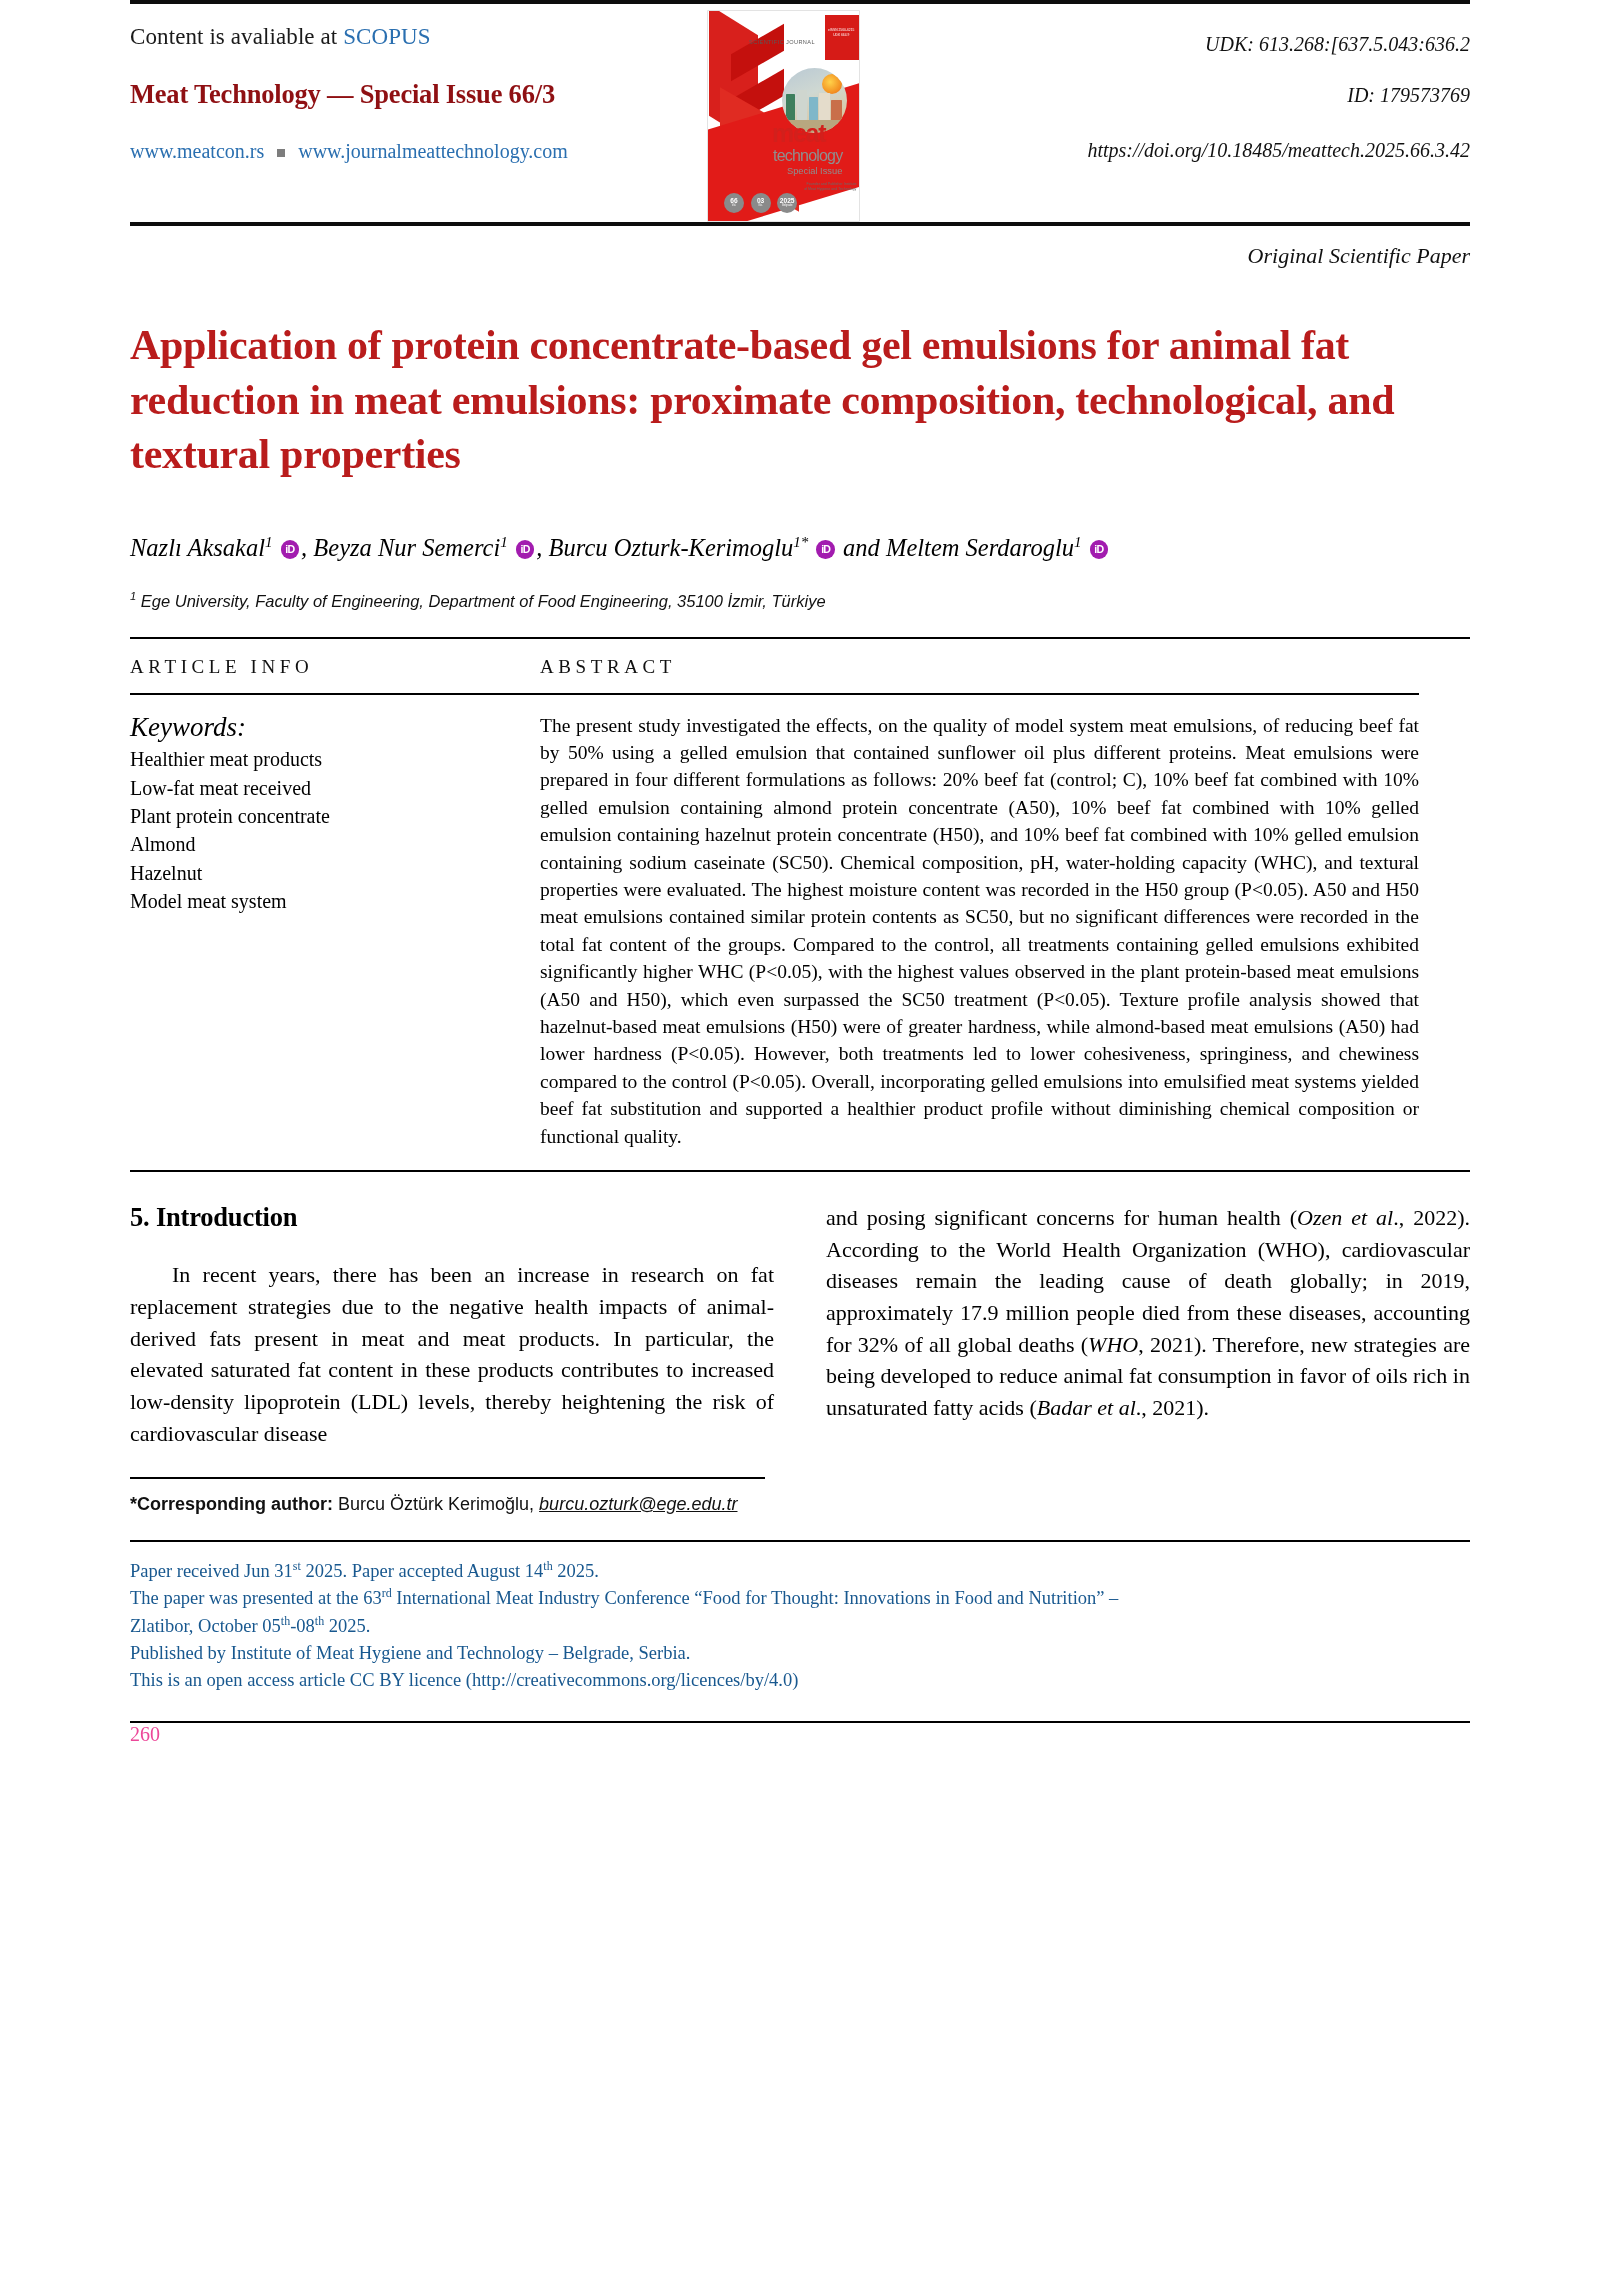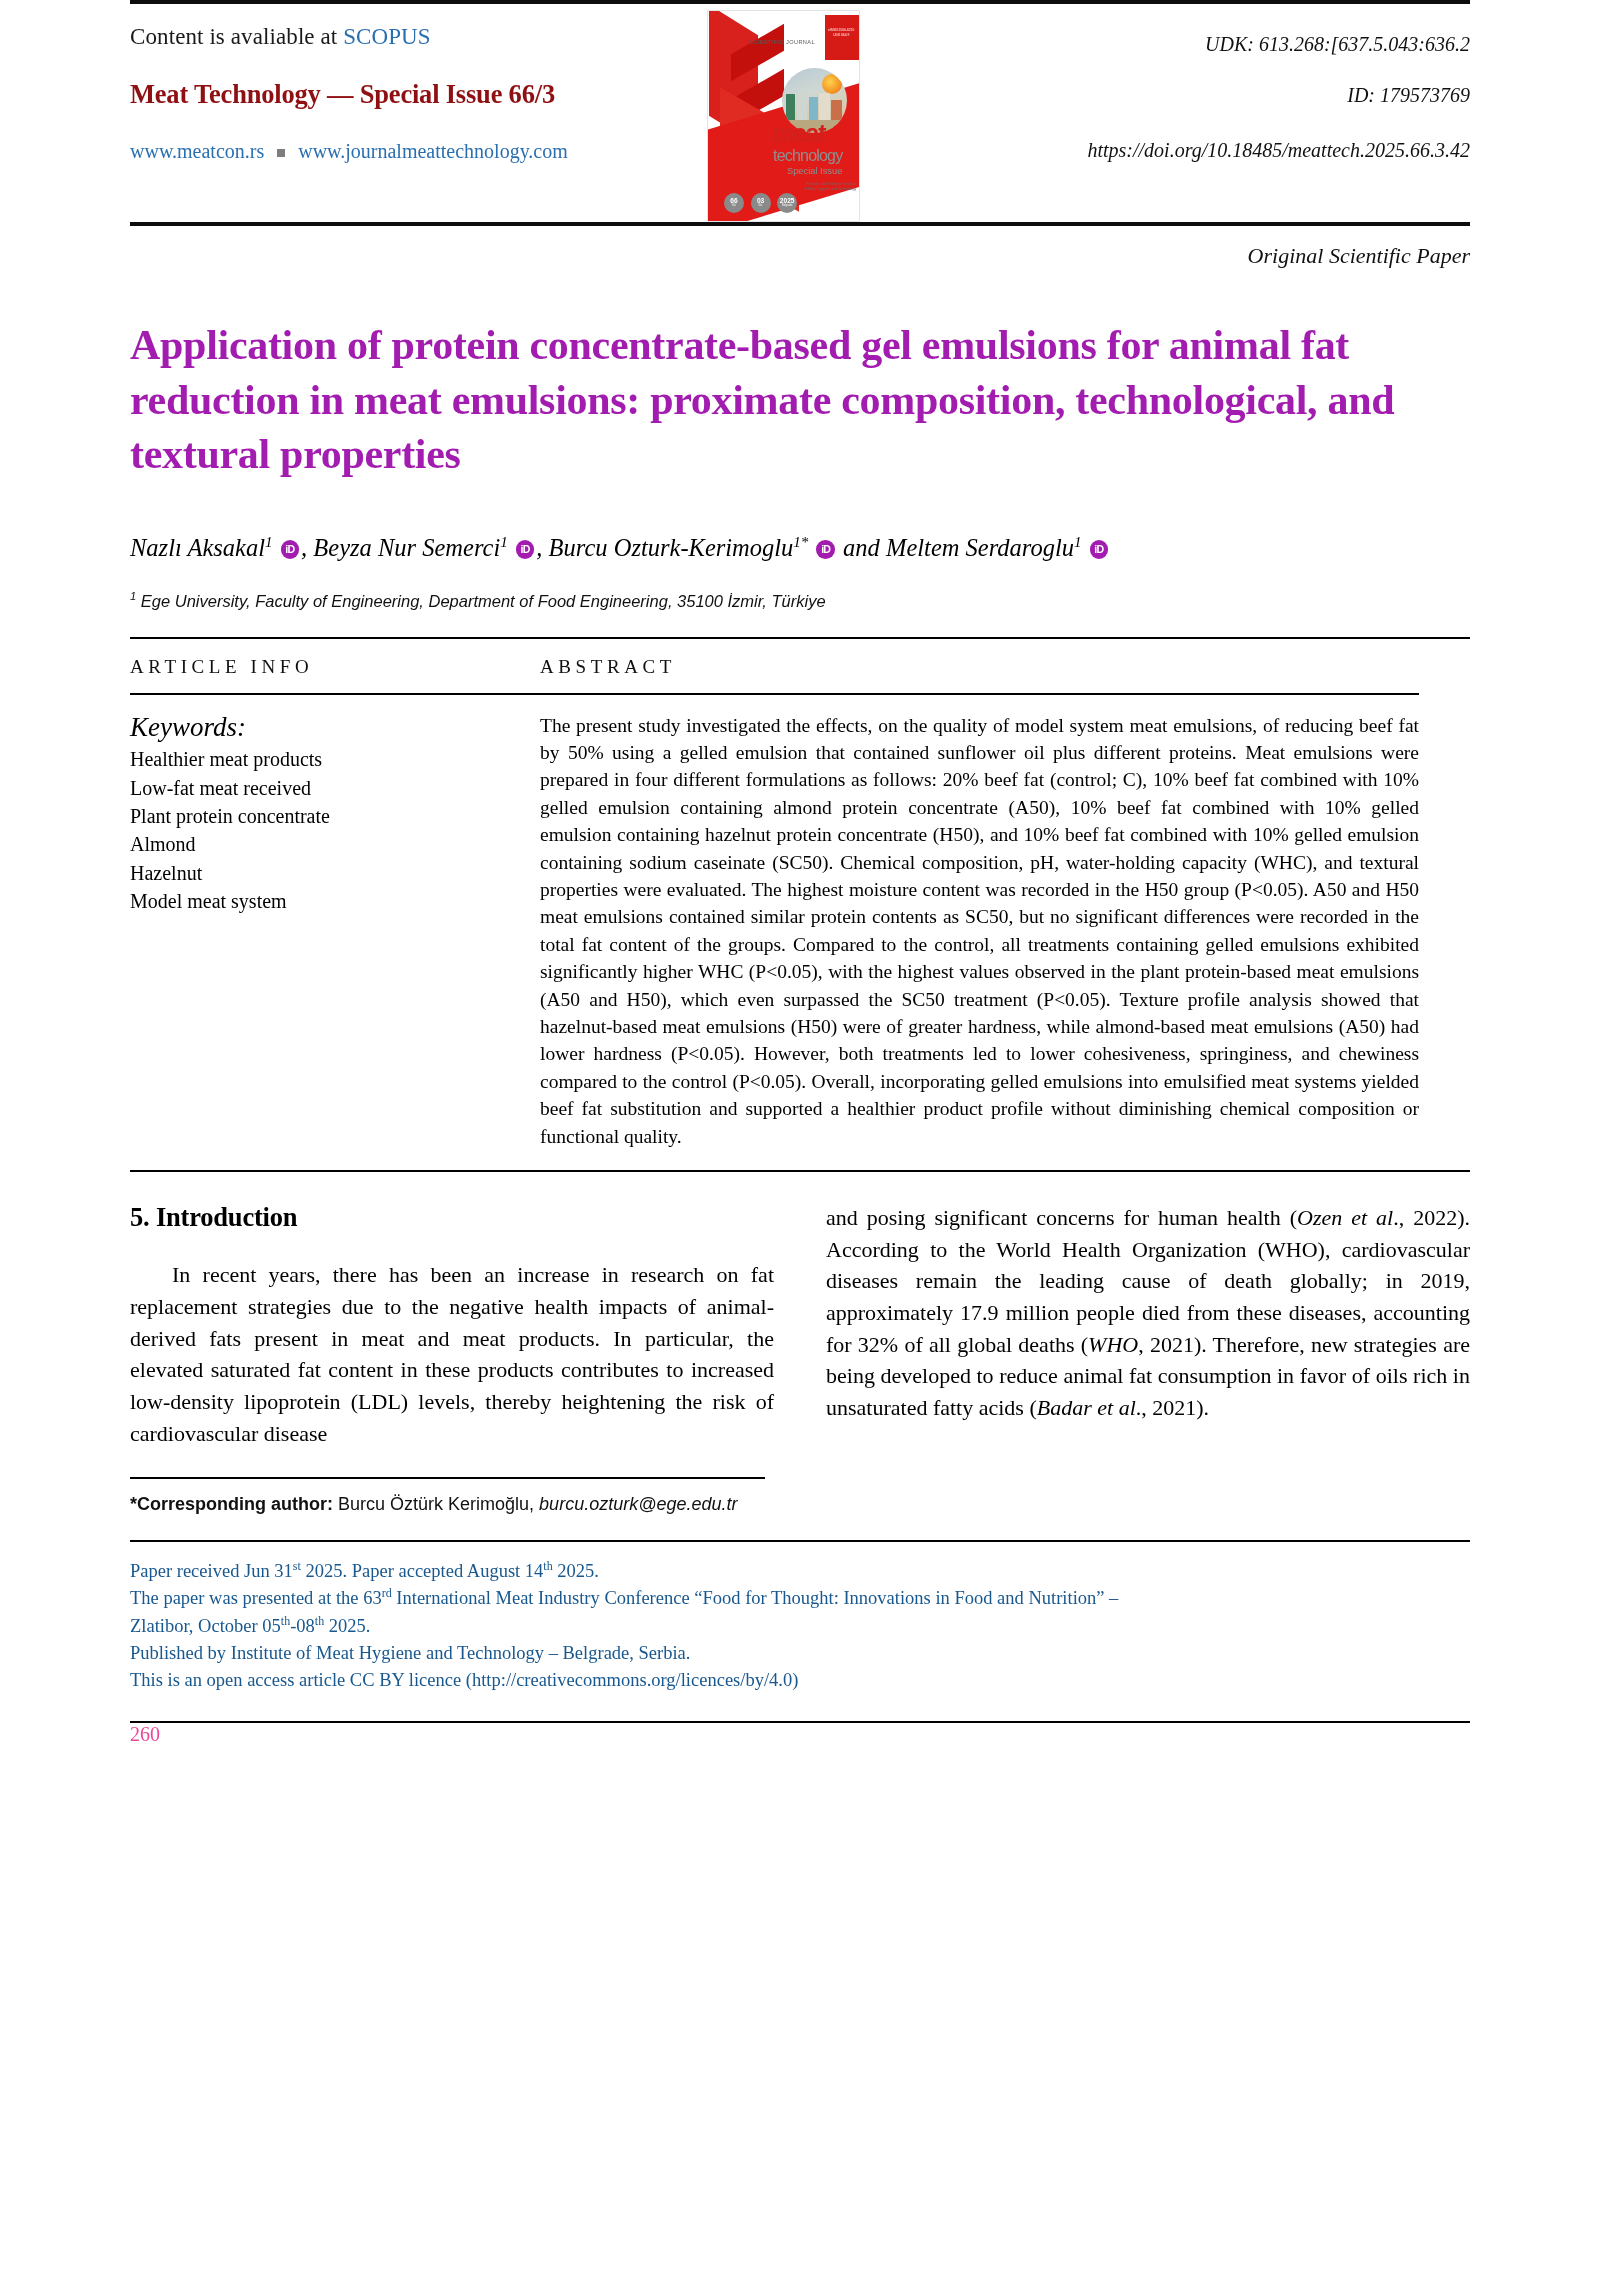--- a/index.html
+++ b/index.html
@@ -208,21 +208,21 @@
   .paper-type {
     text-align: right;
     font-style: italic;
     font-size: 22px;
     margin: 17px 0 0 0;
     color: #111;
   }
 
   
   .title {
-    color: #a21caf;
+    color: #b91c1c;
     font-size: 42px;
     font-weight: bold;
     line-height: 1.30;
     letter-spacing: -0.3px;
     margin: 49px 0 0 0;
     max-width: 1297px;
   }
 
   
   .authors {
@@ -313,21 +313,21 @@
     width: 635px;
     margin-top: 28px;
   }
   .corresp {
     margin-top: 14.6px;
     font-family: "Liberation Sans", sans-serif;
     font-size: 18px;
     color: #111;
   }
   .corresp b { font-weight: bold; }
-  .corresp .mail { font-style: italic; }
+  .corresp .mail { font-style: italic; text-decoration: underline; }
 
   .pub-rule { border-top: 2.6px solid #000; margin-top: 25px; }
   .pubinfo {
     margin-top: 16px;
     color: #18588f;
     font-size: 18.5px;
     line-height: 1.47;
   }
   .pubinfo sup { font-size: 12px; vertical-align: super; }
 

